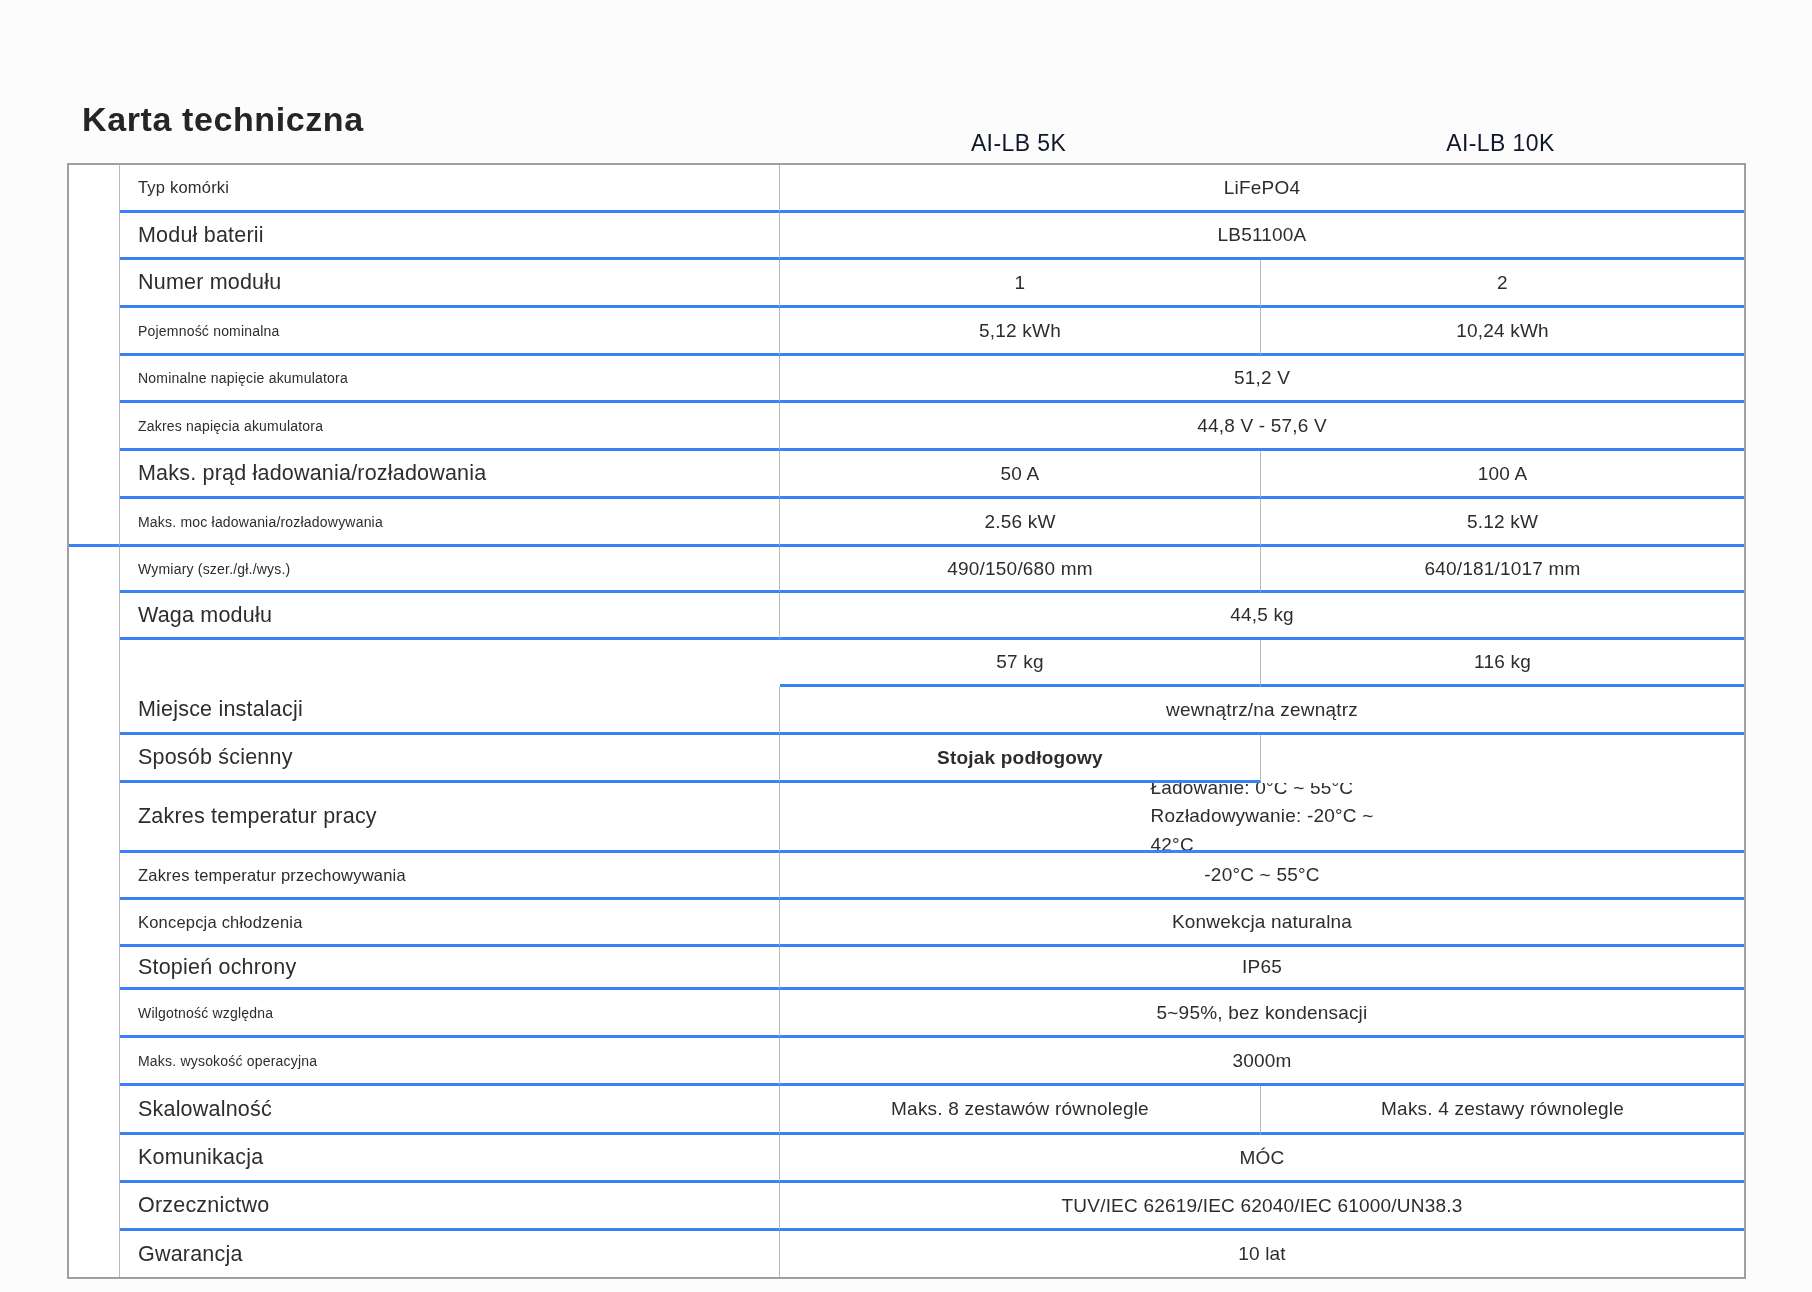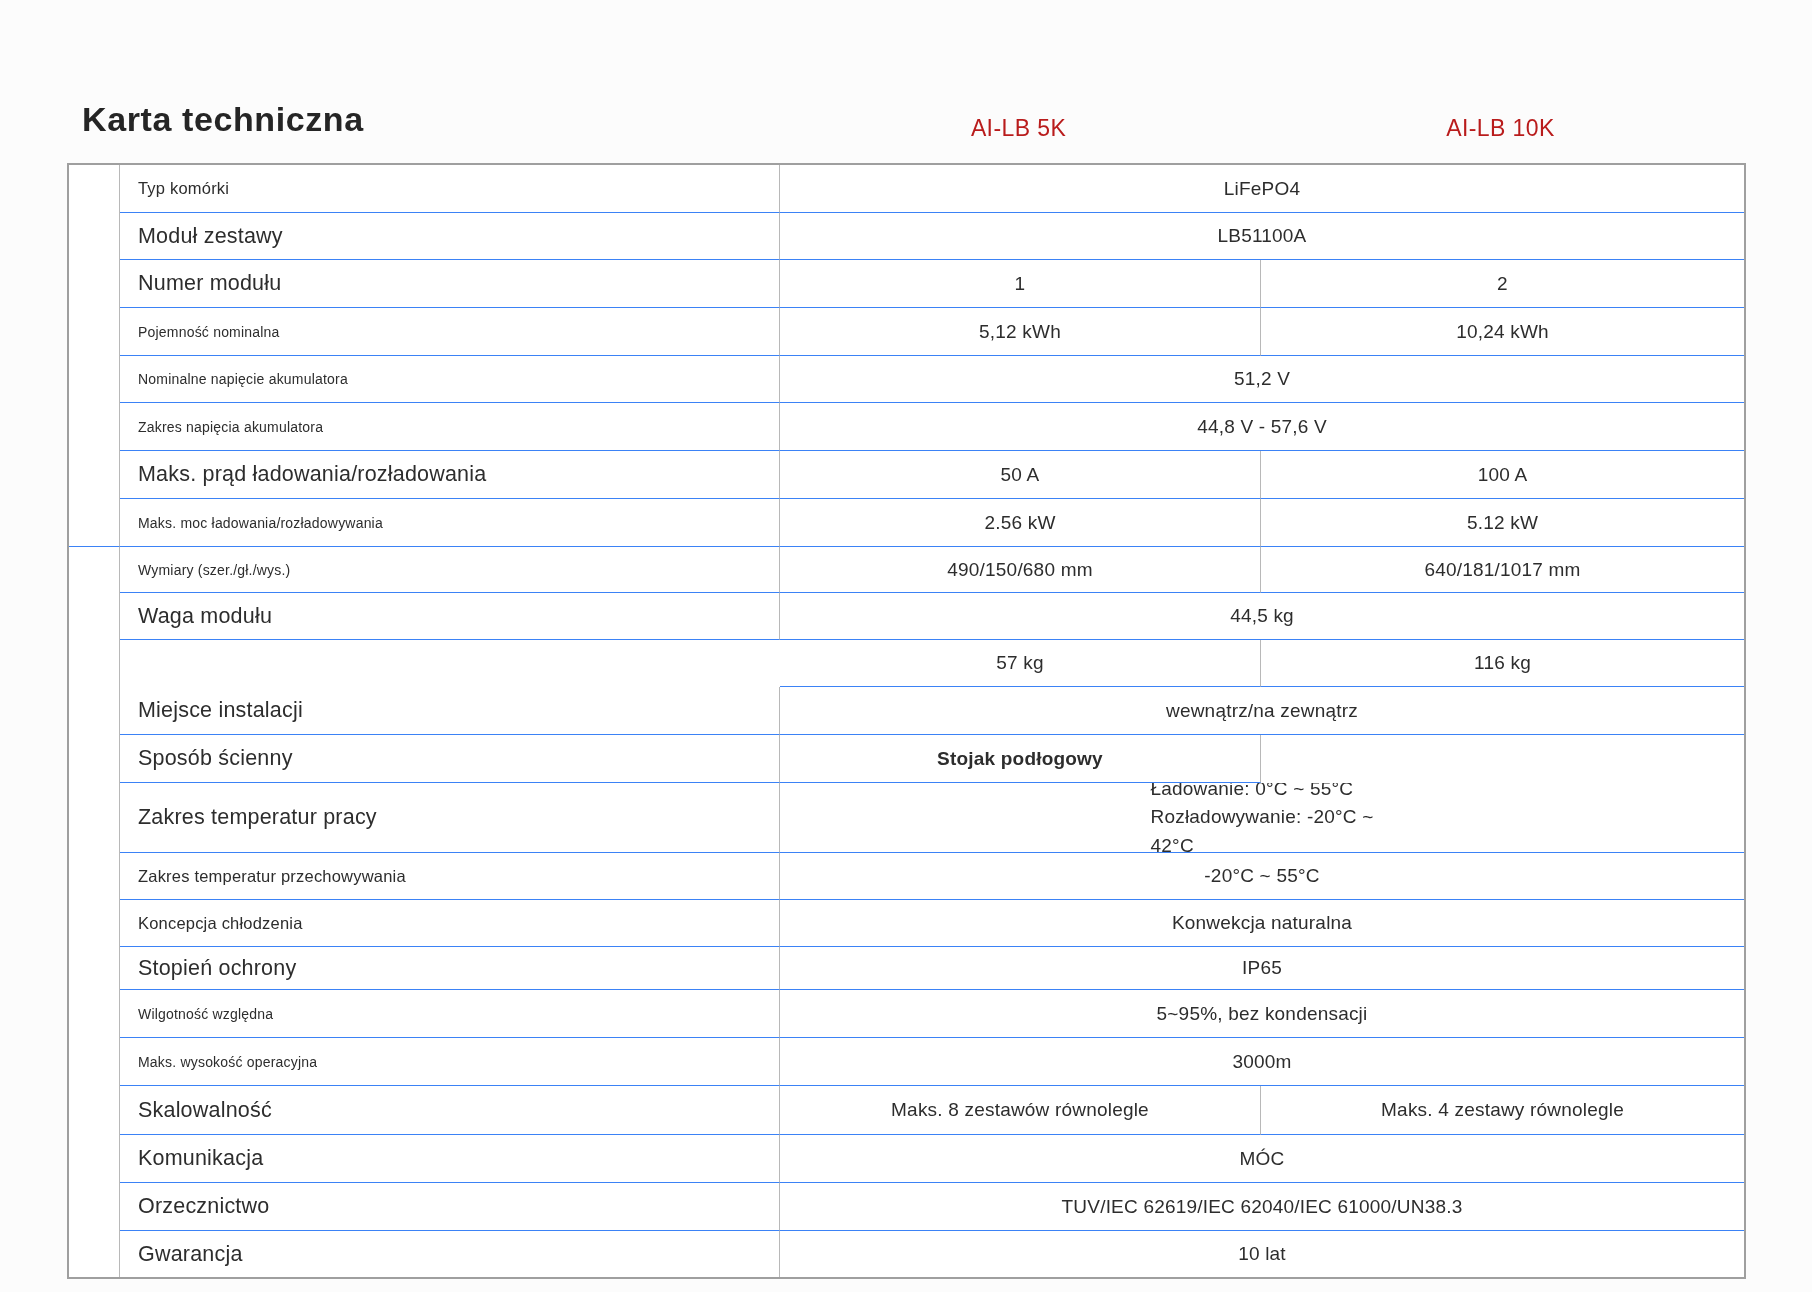--- a/index.html
+++ b/index.html
@@ -9,39 +9,39 @@
     font-family:"Liberation Sans", sans-serif;
     color:#2d2d2d;
     position:relative;
     overflow:hidden;
   }
   .page-title {
     position:absolute; left:82px; top:100px;
     font-size:34px; font-weight:600; letter-spacing:0.6px; color:#252525;
   }
   .col-header {
-    position:absolute; top:115px;
+    position:absolute; top:130px;
     font-size:23px; font-weight:500; letter-spacing:0.4px;
-    text-align:center; color:#b91c1c;
+    text-align:center; color:#0f172a;
   }
   .col-header.h1 { left:778px; width:481px; }
   .col-header.h2 { left:1259px; width:483px; }
 
   .spec-table {
     position:absolute; left:67px; top:163px;
     display:grid;
     grid-template-columns:51px 660px 481px 483px;
     grid-template-rows:48px 47px 48px 48px 47px 48px 48px 48px 46px 47px 47px 48px 48px 70px 47px 47px 43px 48px 48px 49px 48px 48px 46px;
     background:#ffffff;
     border:2px solid #9f9f9f;
   }
   .cell {
     box-sizing:border-box;
     display:flex; align-items:center;
-    border-bottom:1px solid #3b82f6;
+    border-bottom:3px solid #3b82f6;
     background:#fff;
     overflow:hidden;
   }
   .gutter-cell { grid-column:1; border-right:1px solid #b8b8b8; }
   .label-cell  { grid-column:2; padding-left:18px; border-right:1px solid #b8b8b8; letter-spacing:0.2px; }
   .value-cell  { justify-content:center; text-align:center; letter-spacing:0.2px; }
   .value-span  { grid-column:3 / span 2; }
   .value-c1    { grid-column:3; border-right:1px solid #b8b8b8; }
   .value-c2    { grid-column:4; }
   .no-bb       { border-bottom:none; }
@@ -58,21 +58,21 @@
 
 <div class="page-title">Karta techniczna</div>
 <div class="col-header h1">AI-LB 5K</div>
 <div class="col-header h2">AI-LB 10K</div>
 
 <div class="spec-table" id="spec-table">
     <div class="cell gutter-cell" style="grid-row: 1 / span 8;"></div>
     <div class="cell gutter-cell no-bb" style="grid-row: 9 / span 15;"></div>
     <div class="cell label-cell lsize-s" style="grid-row: 1;">Typ komórki</div>
     <div class="cell value-cell value-span vsize-n" style="grid-row: 1;">LiFePO4</div>
-    <div class="cell label-cell lsize-l" style="grid-row: 2;">Moduł zestawy</div>
+    <div class="cell label-cell lsize-l" style="grid-row: 2;">Moduł baterii</div>
     <div class="cell value-cell value-span vsize-n" style="grid-row: 2;">LB51100A</div>
     <div class="cell label-cell lsize-l" style="grid-row: 3;">Numer modułu</div>
     <div class="cell value-cell value-c1 vsize-n" style="grid-row: 3;">1</div>
     <div class="cell value-cell value-c2 vsize-n" style="grid-row: 3;">2</div>
     <div class="cell label-cell lsize-m" style="grid-row: 4;">Pojemność nominalna</div>
     <div class="cell value-cell value-c1 vsize-n" style="grid-row: 4;">5,12 kWh</div>
     <div class="cell value-cell value-c2 vsize-n" style="grid-row: 4;">10,24 kWh</div>
     <div class="cell label-cell lsize-m" style="grid-row: 5;">Nominalne napięcie akumulatora</div>
     <div class="cell value-cell value-span vsize-n" style="grid-row: 5;">51,2 V</div>
     <div class="cell label-cell lsize-m" style="grid-row: 6;">Zakres napięcia akumulatora</div>

